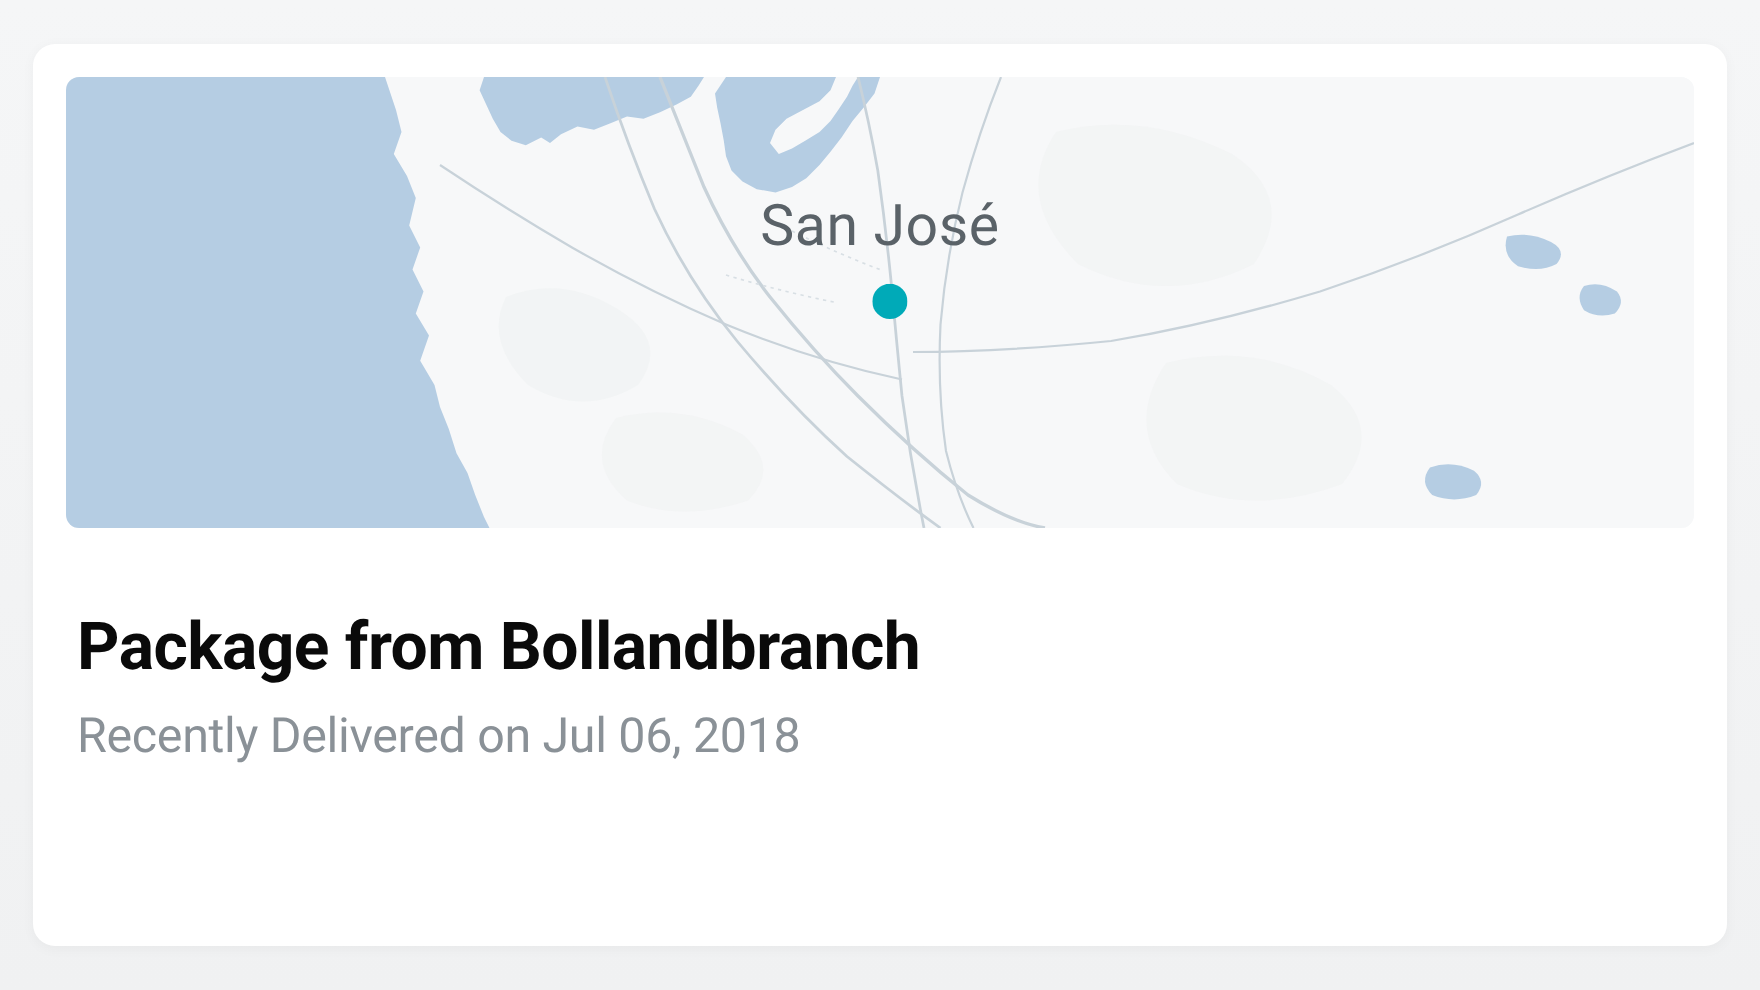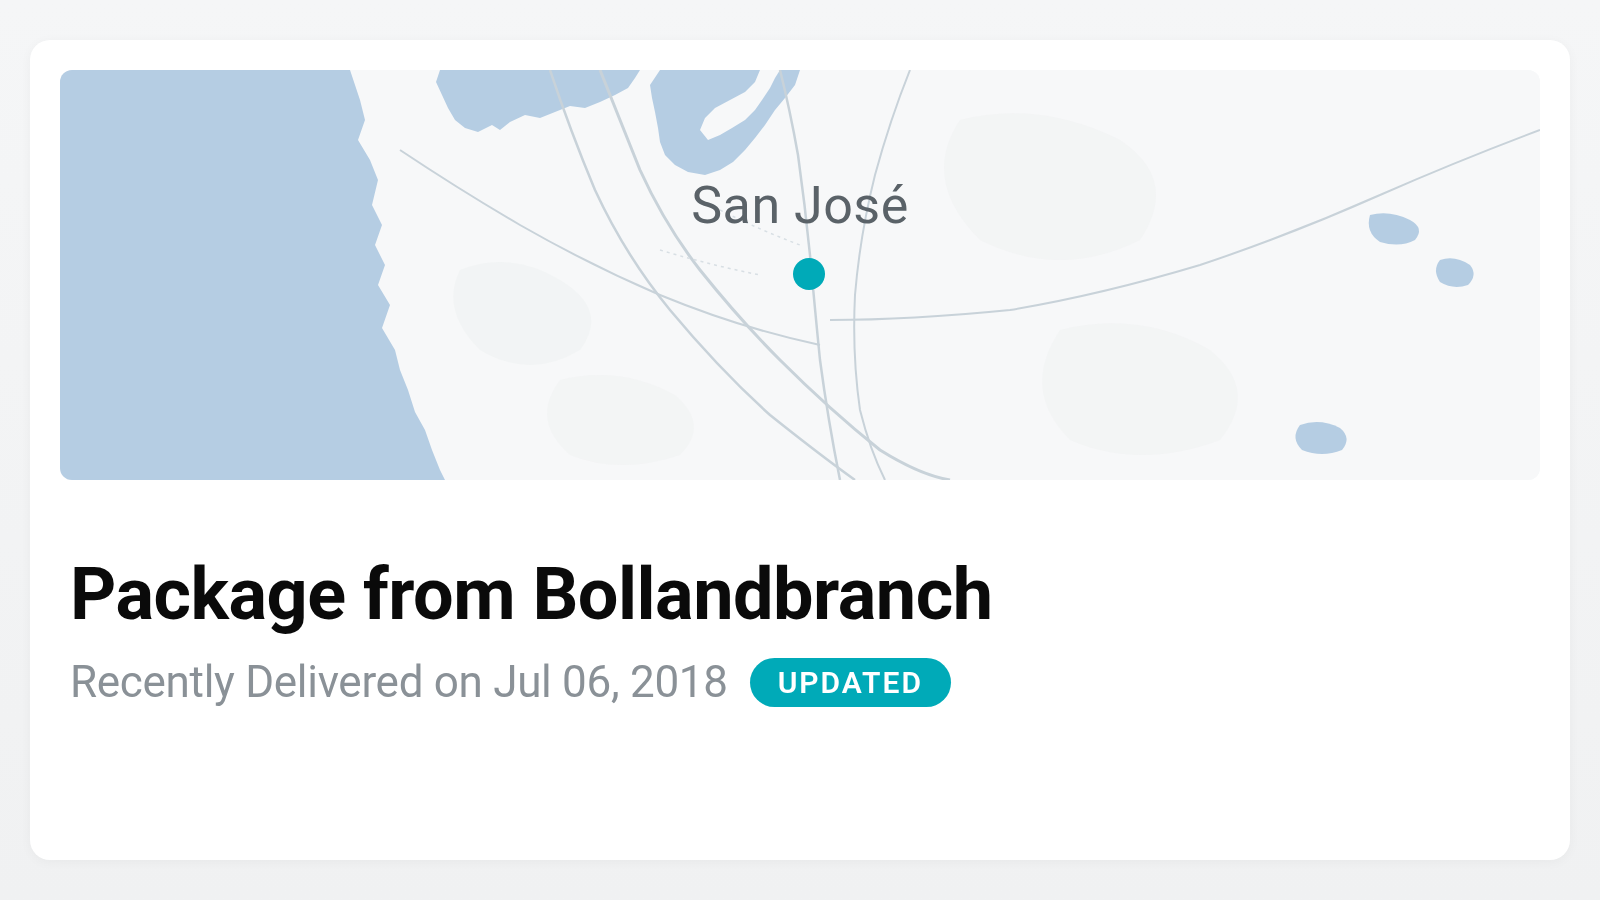--- a/index.html
+++ b/index.html
@@ -61,32 +61,33 @@
       background: #00aab8;
       border: 3px solid rgba(255,255,255,0.0);
     }
     
     .content-section {
       padding-top: 75px;
       padding-left: 10px;
     }
     
     .package-title {
-      font-size: 72px;
+      font-size: 60px;
       font-weight: 700;
       color: #0a0a0a;
       letter-spacing: -0.5px;
       line-height: 1.1;
     }
     
     .status-row {
       display: flex;
       align-items: center;
       gap: 22px;
       margin-top: 22px;
+      justify-content: space-between;
     }
     
     .status-text {
       font-size: 44px;
       font-weight: 400;
       color: #8a9197;
       letter-spacing: -0.3px;
     }
     
     .updated-badge {
@@ -135,16 +136,15 @@
     </svg>
 
     <div class="map-city-label">San José</div>
     <div class="location-marker"></div>
   </div>
 
   <div class="content-section">
     <h1 class="package-title">Package from Bollandbranch</h1>
     <div class="status-row">
       <span class="status-text">Recently Delivered on Jul 06, 2018</span>
-      <span class="updated-badge">UPDATED</span>
     </div>
   </div>
 </div>
 
 </body></html>

